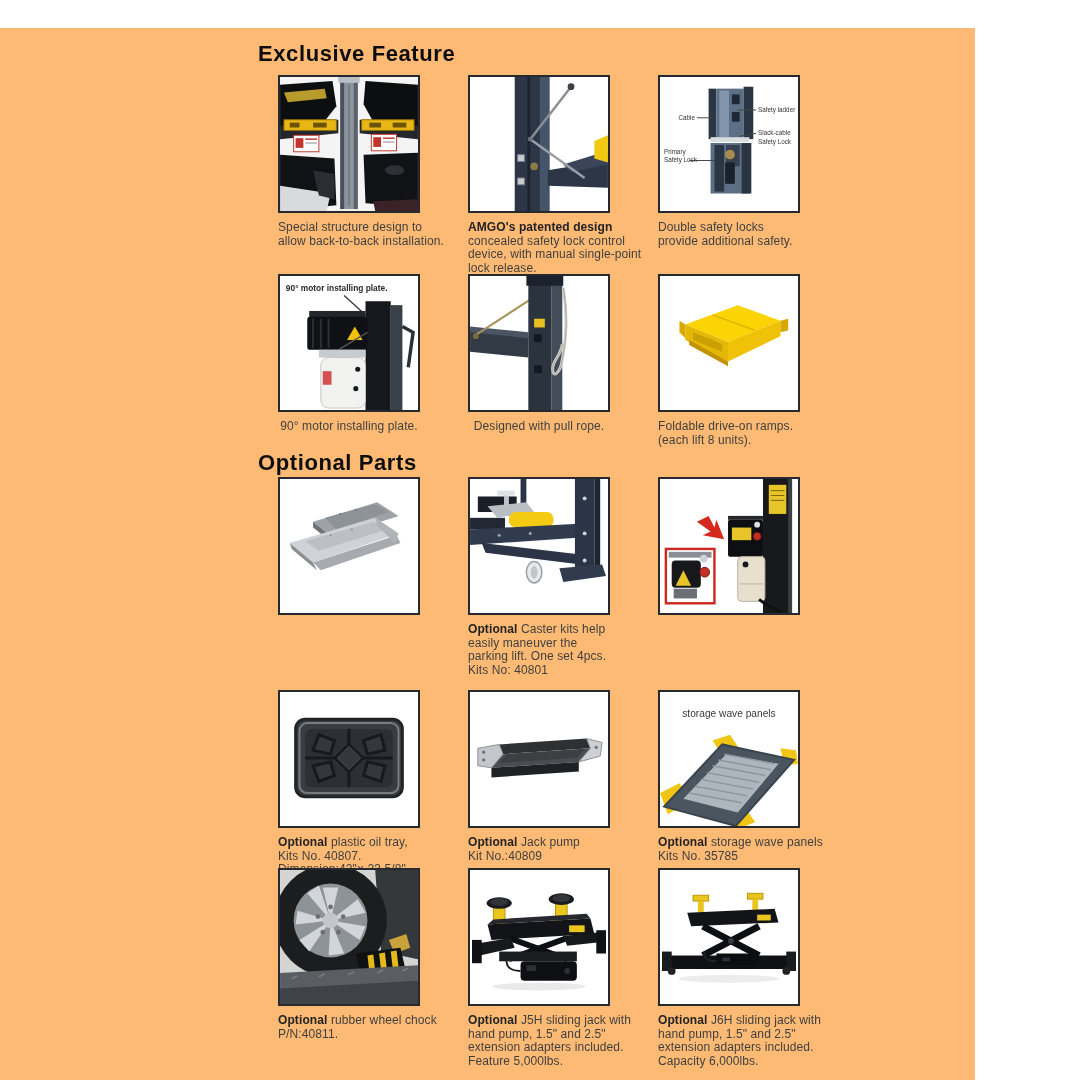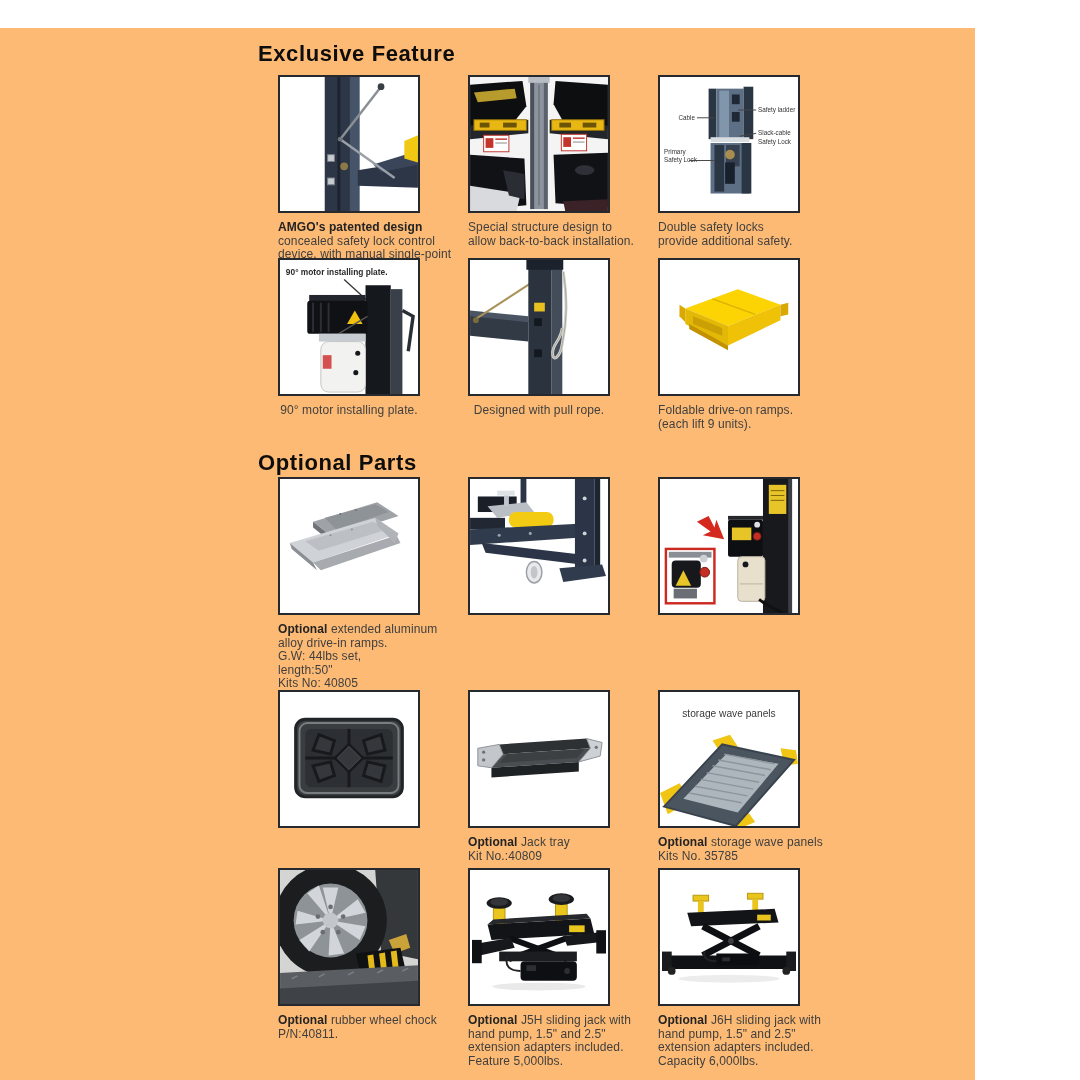--- a/index.html
+++ b/index.html
@@ -19,47 +19,20 @@
   svg text{font-family:"Liberation Sans","DejaVu Sans",sans-serif;}
 </style>
 </head>
 <body>
 
 <div class="page">
 
   <div class="heading" style="top:13px">Exclusive Feature</div>
 
   <div class="row" style="top:47px">
-
-    <div class="cell">
-      <div class="imgbox">
-        <svg viewBox="0 0 142 138">
-          <rect width="142" height="138" fill="#ffffff"></rect>
-          <rect x="46" y="0" width="26" height="138" fill="#2c3647"></rect>
-          <rect x="72" y="0" width="10" height="138" fill="#46546a"></rect>
-          <rect x="59" y="0" width="3" height="138" fill="#1d2431"></rect>
-          <polygon points="80,96 142,86 142,114 80,112" fill="#2c3647"></polygon>
-          <polygon points="96,90 142,76 142,90 104,98" fill="#3b4559"></polygon>
-          <polygon points="128,66 142,60 142,88 128,84" fill="#f2c912"></polygon>
-          <line x1="104" y1="10" x2="62" y2="64" stroke="#8a8f96" stroke-width="2.5"></line>
-          <circle cx="104" cy="10" r="3.5" fill="#3a3f46"></circle>
-          <line x1="62" y1="64" x2="118" y2="104" stroke="#9aa0a7" stroke-width="2.5"></line>
-          <circle cx="62" cy="64" r="2.5" fill="#70757c"></circle>
-          <rect x="49" y="80" width="7" height="7" fill="#c8ccd1" stroke="#7a7f86"></rect>
-          <rect x="49" y="104" width="7" height="7" fill="#c8ccd1" stroke="#7a7f86"></rect>
-          <circle cx="66" cy="92" r="4" fill="#8b7a45"></circle>
-        </svg>
-      </div>
-      <div class="cap">
-        <div class="capline"><b>AMGO's patented design</b></div>
-        <div class="capline">concealed safety lock control</div>
-        <div class="capline">device, with manual single-point</div>
-        <div class="capline">lock release.</div>
-      </div>
-    </div>
 
     <div class="cell">
       <div class="imgbox">
         <svg viewBox="0 0 142 138">
           <rect width="142" height="138" fill="#f4f4f4"></rect>
           <path d="M0,8 L54,4 L58,30 L44,48 L0,52 Z" fill="#0d0e10"></path>
           <path d="M4,16 L46,12 L48,22 L8,26 Z" fill="#b79b2d"></path>
           <path d="M88,4 L142,8 L142,52 L96,46 L86,28 Z" fill="#0d0e10"></path>
           <polygon points="0,50 60,44 60,58 0,64" fill="#23262b"></polygon>
           <polygon points="82,44 142,50 142,64 82,58" fill="#23262b"></polygon>
@@ -94,20 +67,47 @@
       <div class="cap">
         <div class="capline">Special structure design to</div>
         <div class="capline">allow back-to-back installation.</div>
       </div>
     </div>
 
     <div class="cell">
       <div class="imgbox">
         <svg viewBox="0 0 142 138">
           <rect width="142" height="138" fill="#ffffff"></rect>
+          <rect x="46" y="0" width="26" height="138" fill="#2c3647"></rect>
+          <rect x="72" y="0" width="10" height="138" fill="#46546a"></rect>
+          <rect x="59" y="0" width="3" height="138" fill="#1d2431"></rect>
+          <polygon points="80,96 142,86 142,114 80,112" fill="#2c3647"></polygon>
+          <polygon points="96,90 142,76 142,90 104,98" fill="#3b4559"></polygon>
+          <polygon points="128,66 142,60 142,88 128,84" fill="#f2c912"></polygon>
+          <line x1="104" y1="10" x2="62" y2="64" stroke="#8a8f96" stroke-width="2.5"></line>
+          <circle cx="104" cy="10" r="3.5" fill="#3a3f46"></circle>
+          <line x1="62" y1="64" x2="118" y2="104" stroke="#9aa0a7" stroke-width="2.5"></line>
+          <circle cx="62" cy="64" r="2.5" fill="#70757c"></circle>
+          <rect x="49" y="80" width="7" height="7" fill="#c8ccd1" stroke="#7a7f86"></rect>
+          <rect x="49" y="104" width="7" height="7" fill="#c8ccd1" stroke="#7a7f86"></rect>
+          <circle cx="66" cy="92" r="4" fill="#8b7a45"></circle>
+        </svg>
+      </div>
+      <div class="cap">
+        <div class="capline"><b>AMGO's patented design</b></div>
+        <div class="capline">concealed safety lock control</div>
+        <div class="capline">device, with manual single-point</div>
+        <div class="capline">lock release.</div>
+      </div>
+    </div>
+
+    <div class="cell">
+      <div class="imgbox">
+        <svg viewBox="0 0 142 138">
+          <rect width="142" height="138" fill="#ffffff"></rect>
           <rect x="50" y="12" width="8" height="52" fill="#2b3645"></rect>
           <rect x="58" y="12" width="28" height="52" fill="#5c6f85"></rect>
           <rect x="61" y="14" width="10" height="48" fill="#8296ab"></rect>
           <rect x="74" y="18" width="8" height="10" fill="#1f2835"></rect>
           <rect x="74" y="36" width="8" height="10" fill="#1f2835"></rect>
           <rect x="86" y="10" width="10" height="54" fill="#2b3645"></rect>
           <rect x="52" y="68" width="40" height="52" fill="#5c6f85"></rect>
           <rect x="56" y="70" width="10" height="48" fill="#2b3645"></rect>
           <rect x="84" y="68" width="10" height="52" fill="#2b3645"></rect>
           <rect x="68" y="70" width="14" height="22" fill="#36404e"></rect>
@@ -126,21 +126,21 @@
           <line x1="30" y1="86" x2="56" y2="86" stroke="#444" stroke-width="1"></line>
         </svg>
       </div>
       <div class="cap">
         <div class="capline">Double safety locks</div>
         <div class="capline">provide additional safety.</div>
       </div>
     </div>
   </div>
 
-  <div class="row" style="top:230px">
+  <div class="row" style="top:246px">
 
     <div class="cell">
       <div class="imgbox">
         <svg viewBox="0 0 142 138">
           <rect width="142" height="138" fill="#ffffff"></rect>
           <text x="6" y="15" font-size="8.6" font-weight="bold" fill="#2a2a2a">90° motor installing plate.</text>
           <line x1="66" y1="20" x2="90" y2="42" stroke="#333" stroke-width="1.3"></line>
           <rect x="88" y="26" width="26" height="112" fill="#15181d"></rect>
           <rect x="114" y="30" width="12" height="108" fill="#3a4049"></rect>
           <polyline points="126,52 137,58 132,94" fill="none" stroke="#2a2f36" stroke-width="3.5"></polyline>
@@ -195,21 +195,21 @@
           <polygon points="26,50 70,68 70,88 26,66" fill="#e3b806"></polygon>
           <polygon points="70,68 124,46 124,62 70,88" fill="#efc107"></polygon>
           <polygon points="20,46 26,50 26,64 20,58" fill="#d9a902"></polygon>
           <polygon points="124,46 132,44 132,56 124,58" fill="#d9a902"></polygon>
           <polygon points="30,66 70,88 70,93 30,71" fill="#c29200"></polygon>
           <polygon points="34,58 64,70 64,78 34,66" fill="#caa005"></polygon>
         </svg>
       </div>
       <div class="cap">
         <div class="capline">Foldable drive-on ramps.</div>
-        <div class="capline">(each lift 9 units).</div>
+        <div class="capline">(each lift 8 units).</div>
       </div>
     </div>
   </div>
 
   <div class="heading" style="top:422px">Optional Parts</div>
 
   <div class="row" style="top:449px">
 
     <div class="cell">
       <div class="imgbox">
@@ -222,27 +222,20 @@
           <polygon points="26,64 96,44 110,52 40,74" fill="#b7bbc0" opacity="0.8"></polygon>
           <polygon points="10,66 34,86 38,94 12,72" fill="#8b8f94"></polygon>
           <polygon points="34,86 120,58 124,66 42,94" fill="#a7abb0"></polygon>
           <polygon points="98,40 122,56 118,66 100,48" fill="#b0b4b9"></polygon>
           <circle cx="60" cy="36" r="1" fill="#6e7control" opacity="0"></circle>
           <circle cx="62" cy="36" r="1" fill="#6e7277"></circle>
           <circle cx="78" cy="32" r="1" fill="#6e7277"></circle>
           <circle cx="52" cy="58" r="1" fill="#8a8e93"></circle>
           <circle cx="74" cy="52" r="1" fill="#8a8e93"></circle>
         </svg>
-      </div>
-      <div class="cap">
-        <div class="capline"><b>Optional</b><span> extended aluminum</span></div>
-        <div class="capline">alloy drive-in ramps.</div>
-        <div class="capline">G.W: 44lbs set,</div>
-        <div class="capline">length:50"</div>
-        <div class="capline">Kits No: 40805</div>
       </div>
     </div>
 
     <div class="cell">
       <div class="imgbox">
         <svg viewBox="0 0 142 138">
           <rect width="142" height="138" fill="#ffffff"></rect>
           <rect x="52" y="0" width="6" height="48" fill="#2b3547"></rect>
           <rect x="8" y="18" width="40" height="16" fill="#1a1f28"></rect>
           <polygon points="18,28 58,24 66,34 28,40" fill="#b9bec4"></polygon>
@@ -257,20 +250,26 @@
           <circle cx="113" cy="80" r="3" fill="#8a9097"></circle>
           <rect x="108" y="0" width="20" height="96" fill="#2b3547"></rect>
           <rect x="128" y="0" width="6" height="98" fill="#1d2532"></rect>
           <circle cx="118" cy="20" r="2" fill="#cfd3d8"></circle>
           <circle cx="118" cy="56" r="2" fill="#cfd3d8"></circle>
           <circle cx="118" cy="84" r="2" fill="#cfd3d8"></circle>
           <polygon points="92,92 136,88 140,100 96,106" fill="#303b4d"></polygon>
           <ellipse cx="66" cy="96" rx="8" ry="11" fill="#e8e9ea" stroke="#9aa0a6" stroke-width="1.5"></ellipse>
           <ellipse cx="66" cy="96" rx="3.5" ry="6.5" fill="#c2c6cb"></ellipse>
         </svg>
+      </div>
+      <div class="cap">
+        <div class="capline"><b>Optional</b><span> Caster kits help</span></div>
+        <div class="capline">easily maneuver the</div>
+        <div class="capline">parking lift. One set 4pcs.</div>
+        <div class="capline">Kits No: 40801</div>
       </div>
     </div>
 
     <div class="cell">
       <div class="imgbox">
         <svg viewBox="0 0 142 138">
           <rect width="142" height="138" fill="#ffffff"></rect>
           <rect x="106" y="0" width="28" height="138" fill="#17191d"></rect>
           <rect x="132" y="0" width="4" height="138" fill="#3c4044"></rect>
           <rect x="112" y="6" width="18" height="30" fill="#e7c428"></rect>
@@ -317,40 +316,45 @@
             <line x1="26" y1="68" x2="57" y2="68"></line>
             <line x1="85" y1="68" x2="116" y2="68"></line>
             <line x1="71" y1="38" x2="71" y2="54"></line>
             <line x1="71" y1="82" x2="71" y2="98"></line>
           </g>
           <g stroke="#4a4f54" stroke-width="1" fill="none">
             <polygon points="71,56 83,68 71,80 59,68"></polygon>
           </g>
         </svg>
       </div>
+      <div class="cap">
+        <div class="capline"><b>Optional</b><span> plastic oil tray,</span></div>
+        <div class="capline">Kits No. 40807.</div>
+        <div class="capline">Dimension:42"× 23 5/8"</div>
+      </div>
     </div>
 
     <div class="cell">
       <div class="imgbox">
         <svg viewBox="0 0 142 138">
           <rect width="142" height="138" fill="#ffffff"></rect>
           <polygon points="30,54 120,48 124,58 34,64" fill="#2e3134"></polygon>
           <polygon points="34,64 124,58 112,72 22,78" fill="#4a4e52"></polygon>
           <polygon points="38,64 118,59 110,68 30,73" fill="#3c4043"></polygon>
           <polygon points="22,78 112,72 112,82 22,88" fill="#1f2224"></polygon>
           <polygon points="8,58 30,54 34,64 22,78 8,76" fill="#c3c7cb" stroke="#8d9195" stroke-width="1"></polygon>
           <circle cx="14" cy="62" r="1.7" fill="#6f7control" opacity="0"></circle>
           <circle cx="14" cy="62" r="1.7" fill="#6f7378"></circle>
           <circle cx="14" cy="70" r="1.7" fill="#6f7378"></circle>
           <polygon points="120,48 136,52 134,66 112,72 124,58" fill="#cdd1d5" stroke="#8d9195" stroke-width="1"></polygon>
           <circle cx="130" cy="57" r="1.7" fill="#6f7378"></circle>
         </svg>
       </div>
       <div class="cap">
-        <div class="capline"><b>Optional</b><span> Jack tray</span></div>
+        <div class="capline"><b>Optional</b><span> Jack pump</span></div>
         <div class="capline">Kit No.:40809</div>
       </div>
     </div>
 
     <div class="cell">
       <div class="imgbox">
         <svg viewBox="0 0 142 138">
           <rect width="142" height="138" fill="#ffffff"></rect>
           <text x="71" y="26" font-size="10.5" fill="#3a3a3a" text-anchor="middle">storage wave panels</text>
           <polygon points="54,50 72,44 80,56 62,62" fill="#f0c514"></polygon>

